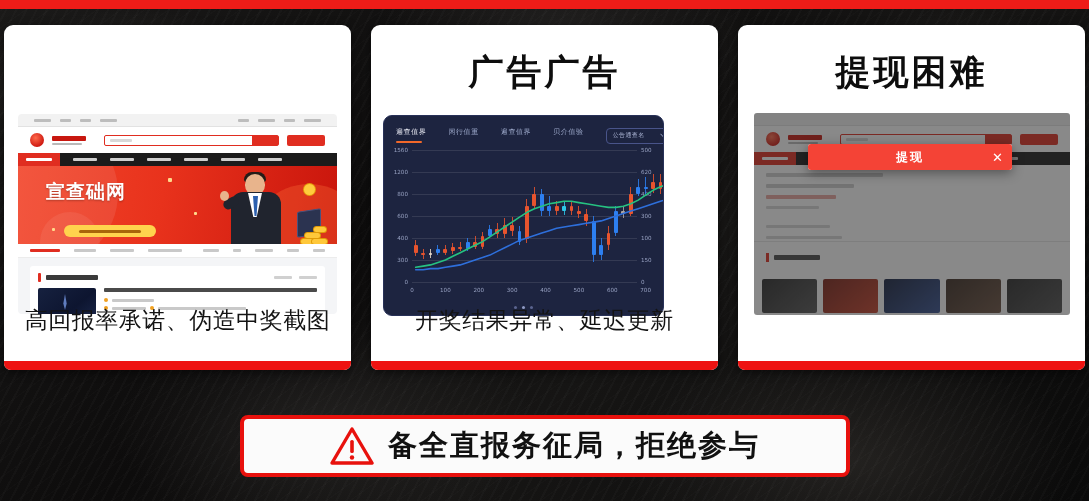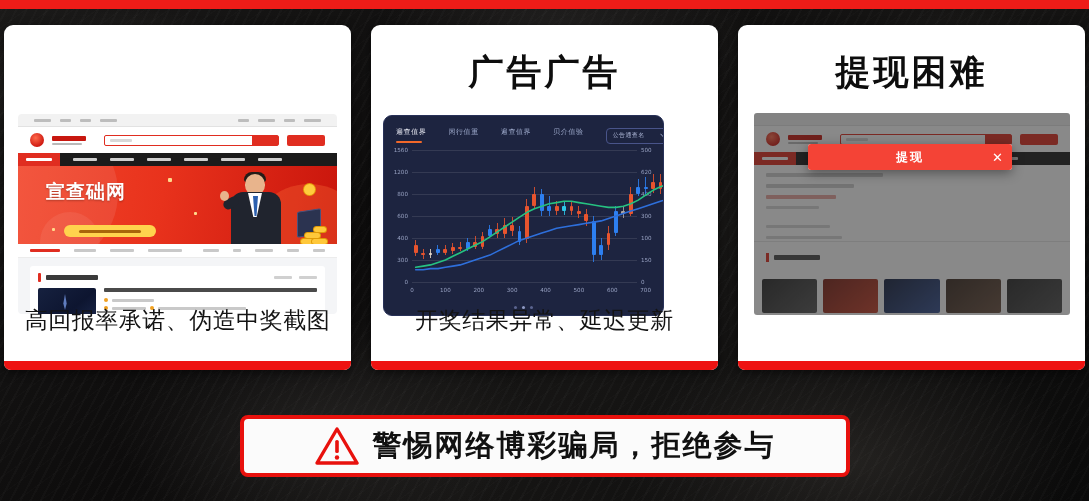--- a/index.html
+++ b/index.html
@@ -536,14 +536,14 @@
     <div class="card-redbar"></div>
   </div>
 </div>
 
 <div class="warn">
   <svg class="warn-tri" viewBox="0 0 44 40">
     <path d="M22 3 L42 37 L2 37 Z" fill="none" stroke="#e8110d" stroke-width="3.4" stroke-linejoin="round"></path>
     <rect x="20.2" y="14" width="3.6" height="13" rx="1.6" fill="#e8110d"></rect>
     <circle cx="22" cy="31.5" r="2.2" fill="#e8110d"></circle>
   </svg>
-  <div class="warn-txt">警惕网络博彩骗局，拒绝参与</div>
+  <div class="warn-txt">备全直报务征局，拒绝参与</div>
 </div>
 
 </body></html>

